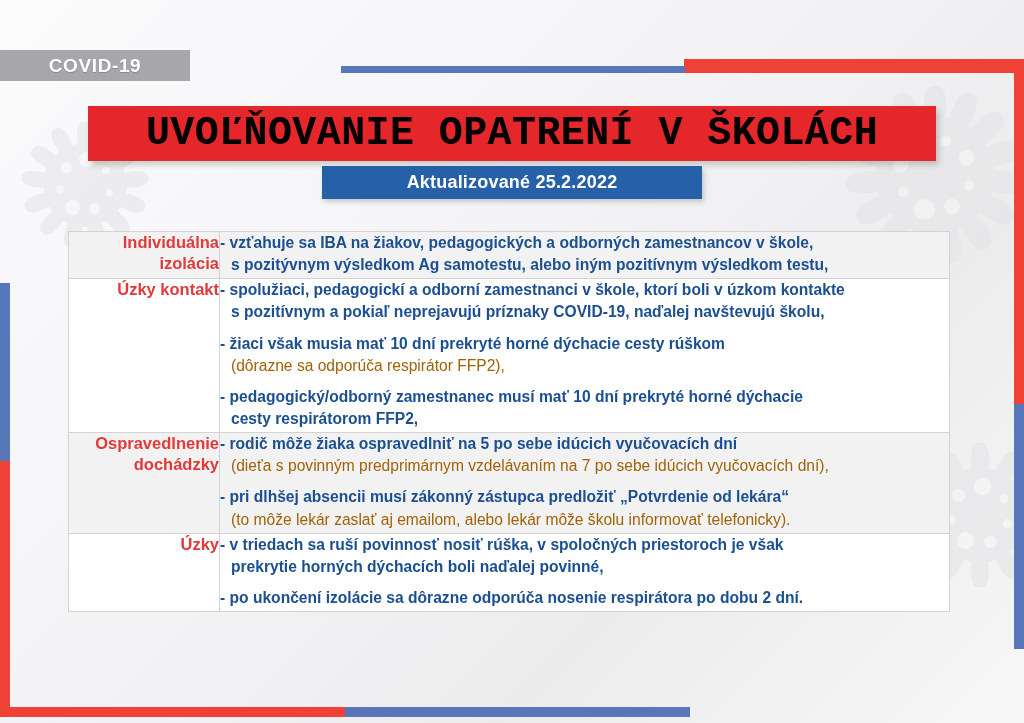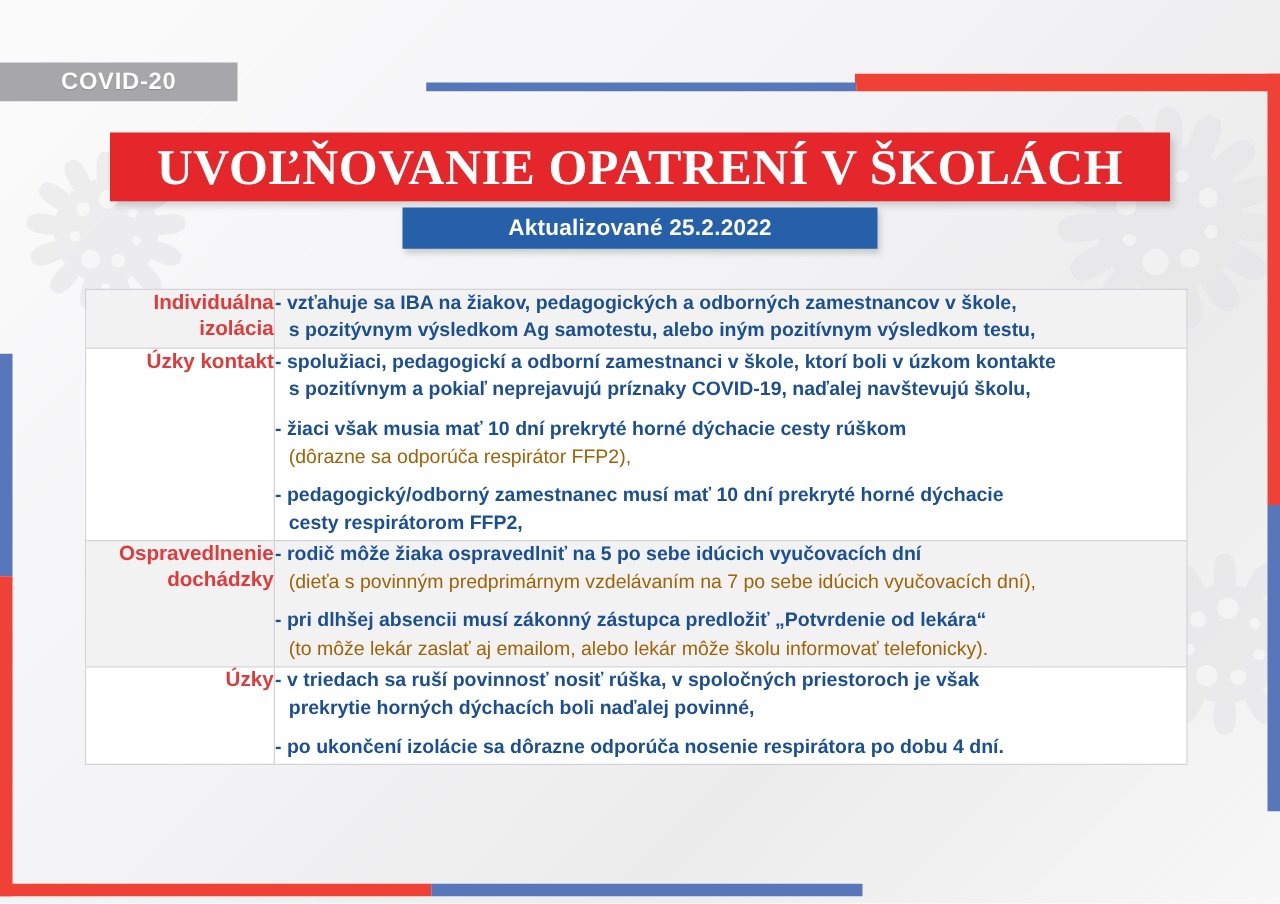--- a/index.html
+++ b/index.html
@@ -75,23 +75,23 @@
   .frame-bottom-blue{position:absolute;left:345px;bottom:6px;width:345px;height:10px;background:#5877ba;z-index:4;}
 
   
   .title-bar{
     position:absolute;left:88px;top:106px;width:848px;height:55px;
     background:#e5262b;z-index:7;
     display:flex;align-items:center;justify-content:center;
     box-shadow:3px 4px 6px rgba(0,0,0,.18);
   }
   .title-bar h1{
-    margin:0;color:#ffffff;font-size:40px;font-weight:bold;
+    margin:0;color:#000000;font-size:40px;font-weight:bold;
     letter-spacing:.4px;white-space:nowrap;
-    font-family:Liberation Serif, serif;
+    font-family:Liberation Mono, monospace;
   }
   .subtitle-bar{
     position:absolute;left:322px;top:166px;width:380px;height:33px;
     background:#2560a8;z-index:7;
     display:flex;align-items:center;justify-content:center;
     box-shadow:2px 3px 5px rgba(0,0,0,.18);
   }
   .subtitle-bar h2{
     margin:0;color:#ffffff;font-size:18px;font-weight:bold;letter-spacing:.2px;
     white-space:nowrap;
@@ -204,21 +204,21 @@
       <div class="dot" style="width: 12.75px; height: 12.75px; left: 89.2504px; top: 105.501px;"></div>
       <div class="dot" style="width: 17px; height: 17px; left: 62.1124px; top: 101.564px;"></div>
       <div class="dot" style="width: 8.5px; height: 8.5px; left: 52.1836px; top: 85.1286px;"></div>
       <div class="dot" style="width: 12.75px; height: 12.75px; left: 57.3909px; top: 59.0209px;"></div>
       <div class="dot" style="width: 17px; height: 17px; left: 78.5878px; top: 47.6755px;"></div>
       <div class="dot" style="width: 8.5px; height: 8.5px; left: 104.588px; top: 64.4106px;"></div>
     </div>
 
 
   <div class="covid-tab">
-    <span>COVID-20</span>
+    <span>COVID-19</span>
   </div>
 
   <div class="rule-blue"></div>
   <div class="rule-red"></div>
 
   <div class="frame-top-red"></div>
   <div class="frame-right-red"></div>
   <div class="frame-right-blue"></div>
   <div class="frame-left-blue"></div>
   <div class="frame-left-red"></div>
@@ -277,21 +277,21 @@
             </td>
           </tr>
           <tr class="plain">
             <td class="lbl">Úzky</td>
             <td class="body">
               <div class="bullet">
                 <span class="ln">- v triedach sa ruší povinnosť nosiť rúška, v spoločných priestoroch je však</span>
                 <span class="ln cont">prekrytie horných dýchacích boli naďalej povinné,</span>
               </div>
               <div class="bullet">
-                <span class="ln">- po ukončení izolácie sa dôrazne odporúča nosenie respirátora po dobu 4 dní.</span>
+                <span class="ln">- po ukončení izolácie sa dôrazne odporúča nosenie respirátora po dobu 2 dní.</span>
               </div>
             </td>
           </tr>
         </tbody>
     </table>
   </div>
 
 </div>
 
 </body></html>

